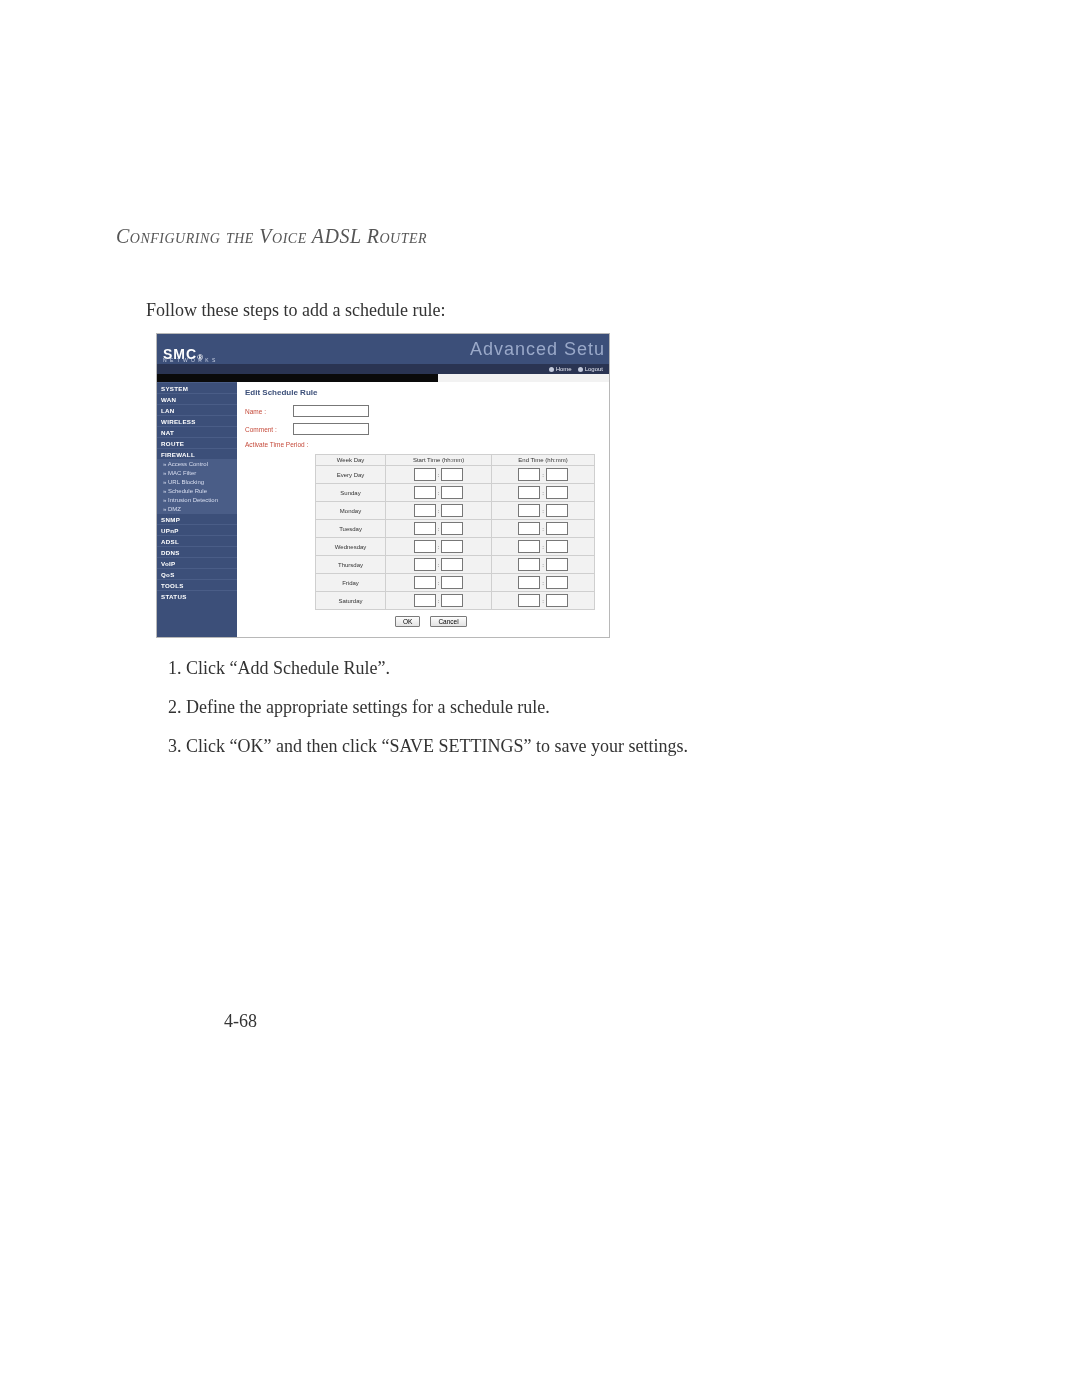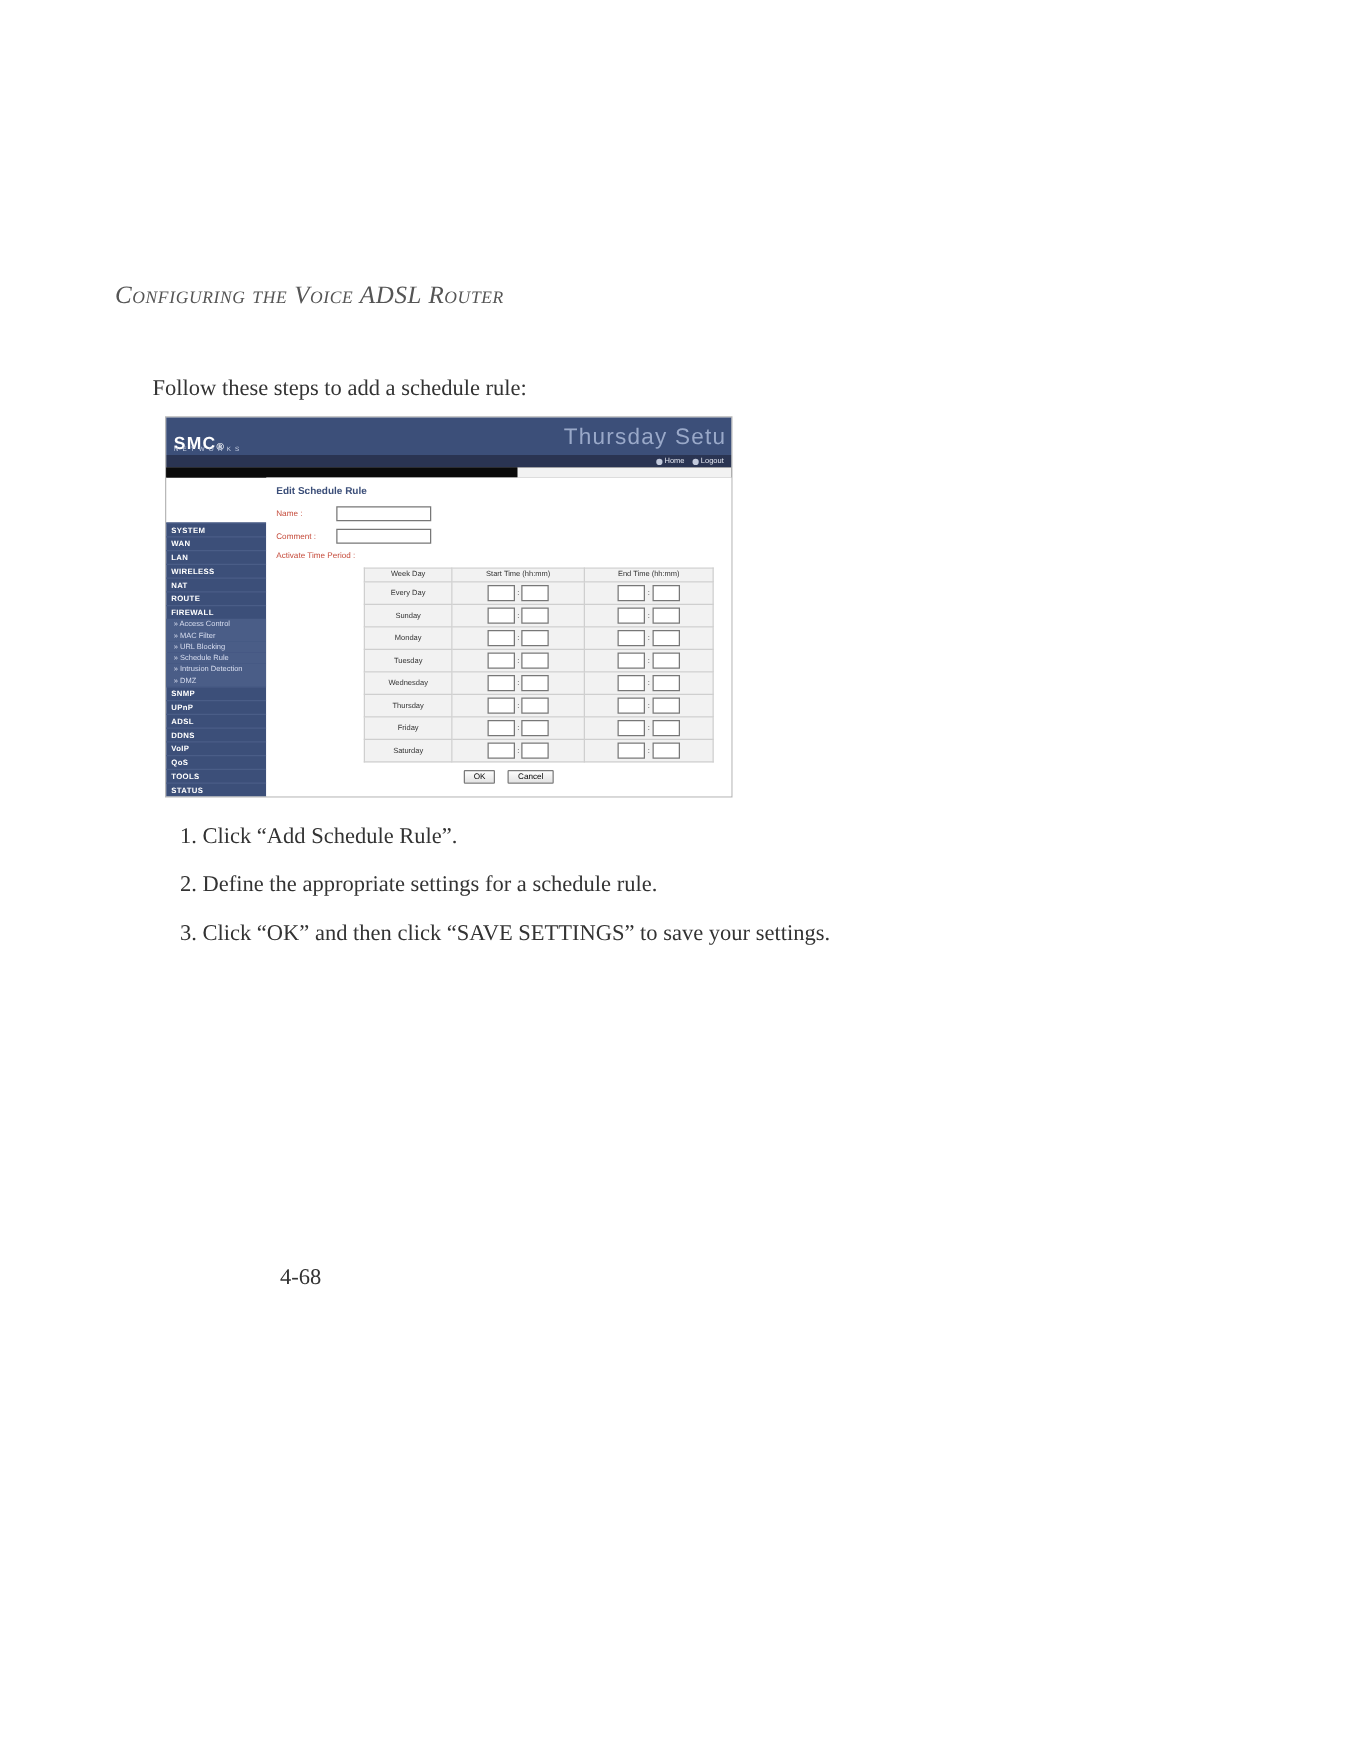--- a/index.html
+++ b/index.html
@@ -7,21 +7,21 @@
     padding: 0;
     background: #fff;
     font-family: Georgia, "Times New Roman", serif;
     color: #333;
   }
   .page {
     width: 1080px;
     height: 1397px;
     position: relative;
     box-sizing: border-box;
-    padding: 225px 200px 0 92px;
+    padding: 225px 200px 0 116px;
   }
   .header-line {
     font-style: italic;
     font-variant: small-caps;
     font-size: 20px;
     letter-spacing: 0.5px;
     color: #555;
   }
   .intro {
     margin-top: 52px;
@@ -80,21 +80,21 @@
     gap: 6px;
     padding-right: 6px;
     color: #e6e9f3;
     font-size: 6px;
   }
   .subbar .linkitem { display: inline-flex; gap: 2px; align-items: center; }
   .subbar .dot { width: 5px; height: 5px; border-radius: 50%; background: #c3cadc; display: inline-block; }
   .blackbar { height: 8px; background: #0a0a0a; display:flex; }
   .blackbar .left { width: 281px; background:#0a0a0a; }
   .blackbar .right { flex:1; background:#f2f2f2; }
-  .body-area { display: flex; align-items: flex-end; }
+  .body-area { display: flex; }
   .sidebar {
     width: 80px;
     background: #3c4f79;
     color: #fff;
   }
   .sidebar .item {
     padding: 1.5px 4px;
     font-size: 6.2px;
     font-weight: bold;
     color: #fff;
@@ -205,21 +205,21 @@
 
   <div class="intro">Follow these steps to add a schedule rule:</div>
 
   <div class="screenshot">
     <div class="topbar">
       <div class="brand">
         <span>SMC</span>
           <sup>®</sup>
       </div>
       <div class="brand-sub">N E T W O R K S</div>
-      <div class="title-advanced">Thursday Setu</div>
+      <div class="title-advanced">Advanced Setu</div>
     </div>
     <div class="subbar">
       <span class="linkitem">
         <span class="dot"></span>
         <span>Home</span>
       </span>
       <span class="linkitem">
         <span class="dot"></span>
         <span>Logout</span>
       </span>

